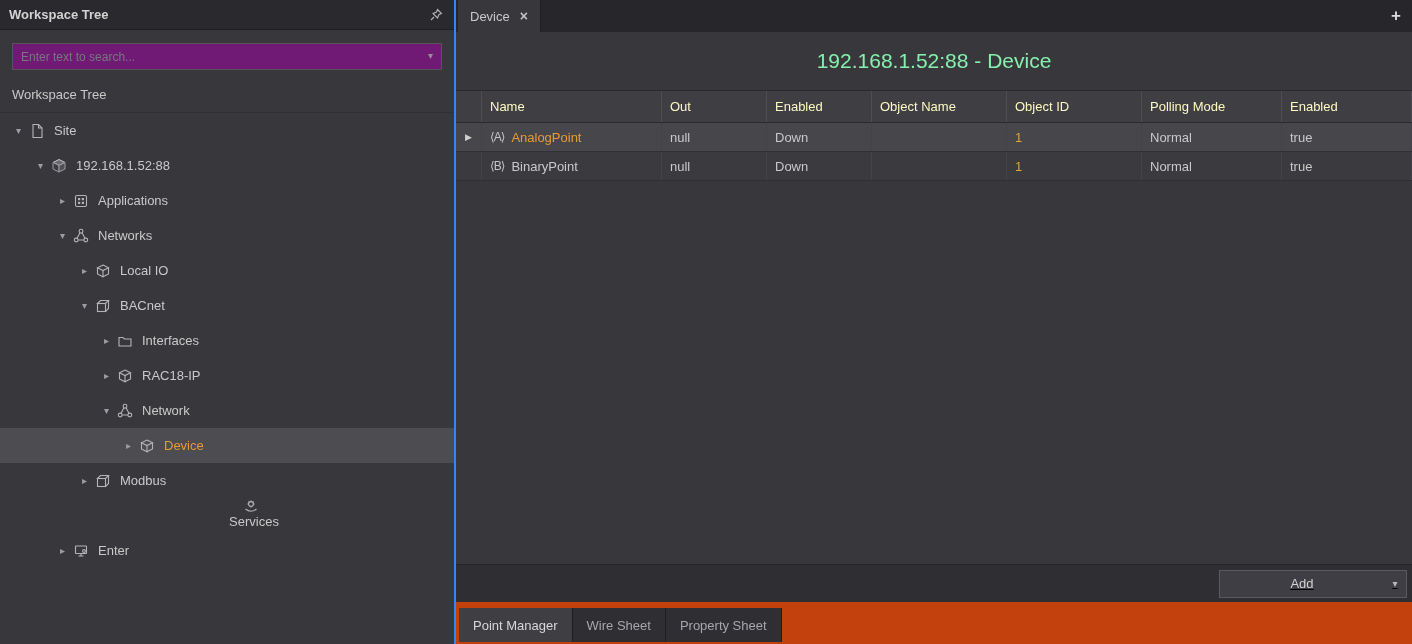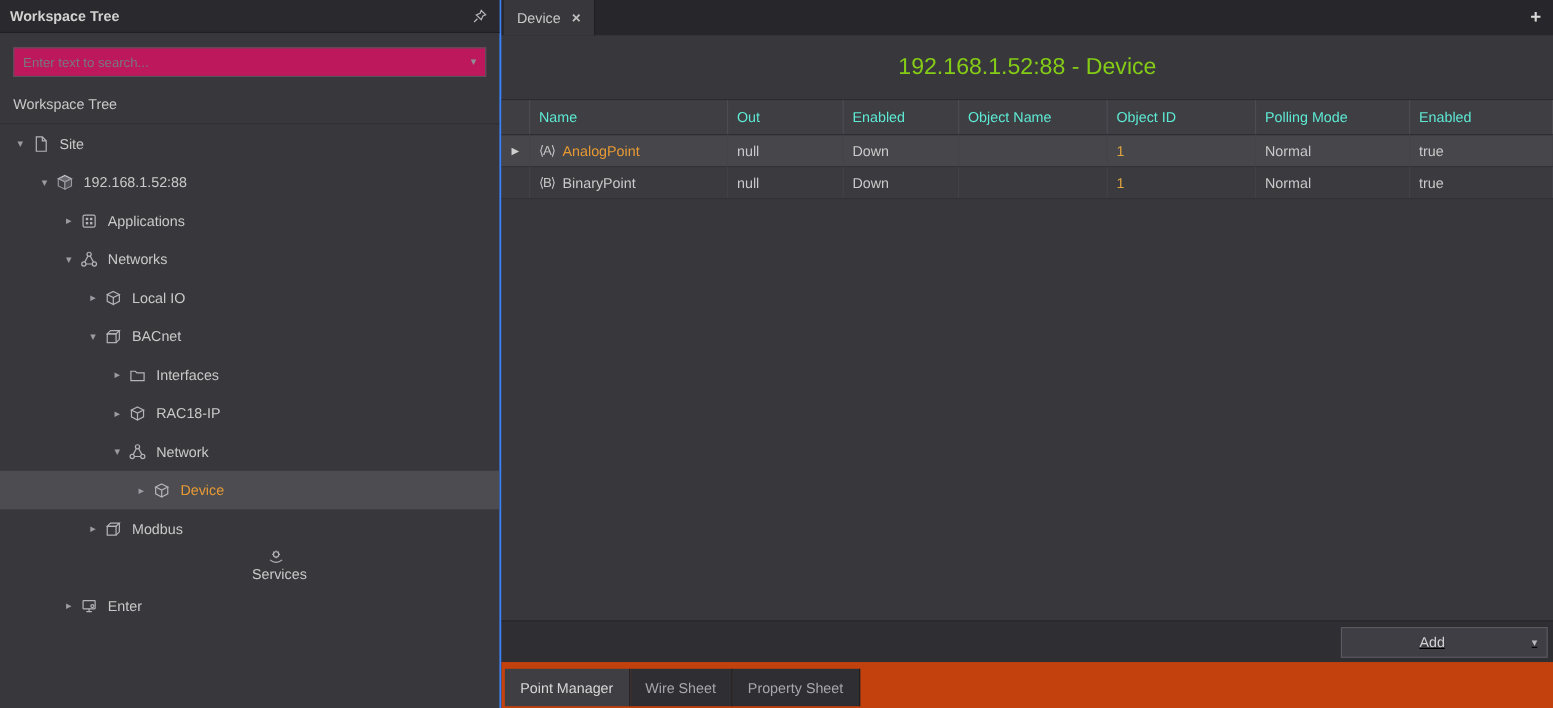--- a/index.html
+++ b/index.html
@@ -25,21 +25,21 @@
     border-bottom:1px solid #1f1f23;
     display:flex; align-items:center; justify-content:space-between;
     padding:0 9px;
     color:#d2d2d2; font-size:13px; font-weight:600;
   }
   .pin { width:18px; height:18px; display:flex; align-items:center; justify-content:center; cursor:pointer; }
   .search-wrap { padding:13px 12px 6px; }
   .search-box { position:relative; }
   input.search {
     width:100%; height:27px;
-    background:#be185d; border:1px solid #54545a;
+    background:#701a75; border:1px solid #54545a;
     color:#cfcfcf; font-family:"Liberation Sans", sans-serif; font-size:12px;
     padding:0 26px 0 8px; outline:none;
   }
   input.search::placeholder { color:#77777d; }
   .search-arrow {
     position:absolute; right:9px; top:7px;
     color:#8f8f95; font-size:10px; cursor:pointer;
   }
   .tree-section-header {
     padding:11px 12px 10px;
@@ -66,33 +66,33 @@
     border-right:1px solid #202024; cursor:pointer;
   }
   .tab-close { color:#c2c2c2; font-size:14px; font-weight:bold; line-height:1; cursor:pointer; }
   .add-tab {
     margin-left:auto; width:32px;
     display:flex; align-items:center; justify-content:center;
     color:#dadada; font-size:17px; font-weight:bold; cursor:pointer;
   }
   .title-bar {
     height:58px; display:flex; align-items:center; justify-content:center;
-    color:#84cc16; font-size:21px;
+    color:#86efac; font-size:21px;
   }
   .grid-cols {
     display:grid;
     grid-template-columns:26px 180px 105px 105px 135px 135px 140px 1fr;
   }
   .thead {
     height:33px; background:#3e3e43;
     border-top:1px solid #2b2b2f; border-bottom:1px solid #2b2b2f;
   }
   .hcell {
     display:flex; align-items:center; padding:0 8px;
-    color:#5eead4; font-size:13px;
+    color:#fef9c3; font-size:13px;
     border-right:1px solid #4d4d53;
     overflow:hidden; white-space:nowrap; cursor:pointer;
   }
   .trow {
     height:29px; background:#3a3a3f;
     border-bottom:1px solid #313135;
   }
   .trow.selected { background:#46464b; }
   .cell {
     display:flex; align-items:center; padding:0 8px;

